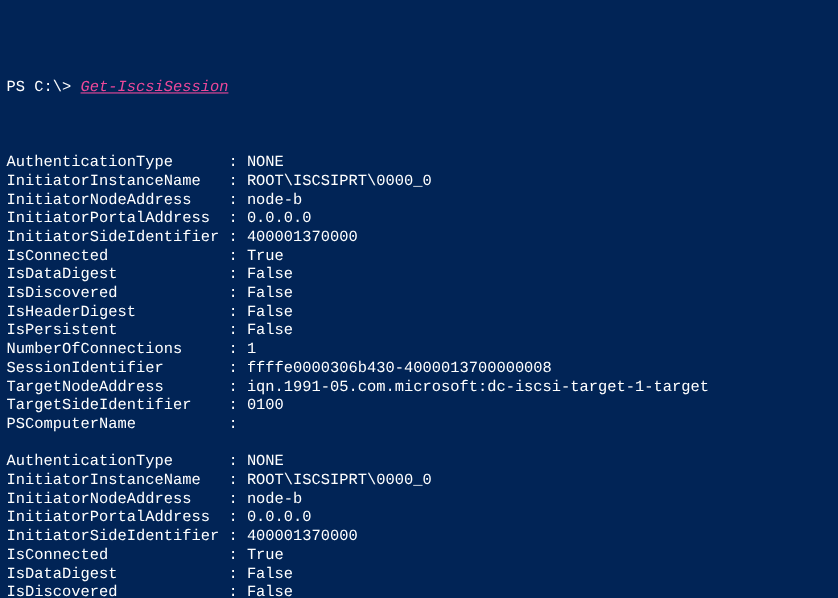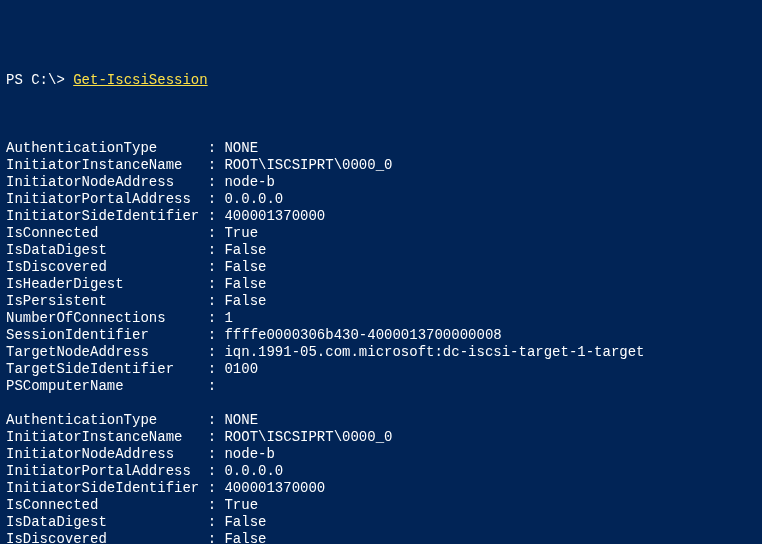--- a/index.html
+++ b/index.html
@@ -9,21 +9,21 @@
     font-family: Consolas, 'Courier New', monospace;
     font-size: 14px;
     line-height: 17px;
     width: 762px;
     height: 544px;
     overflow: hidden;
     padding: 4px 6px;
     white-space: pre;
   }
   .prompt-line { color: #ffffff; }
-  .cmd { color: #fde047; }
+  .cmd { color: #ec4899; font-style: italic; }
   .underline { text-decoration: underline; }
 </style>
 </head>
 <body>
 
 
 
 <div class="prompt-line"><span>PS C:\&gt; </span><span class="cmd underline">Get-IscsiSession</span></div>
 <div id="output">
 

